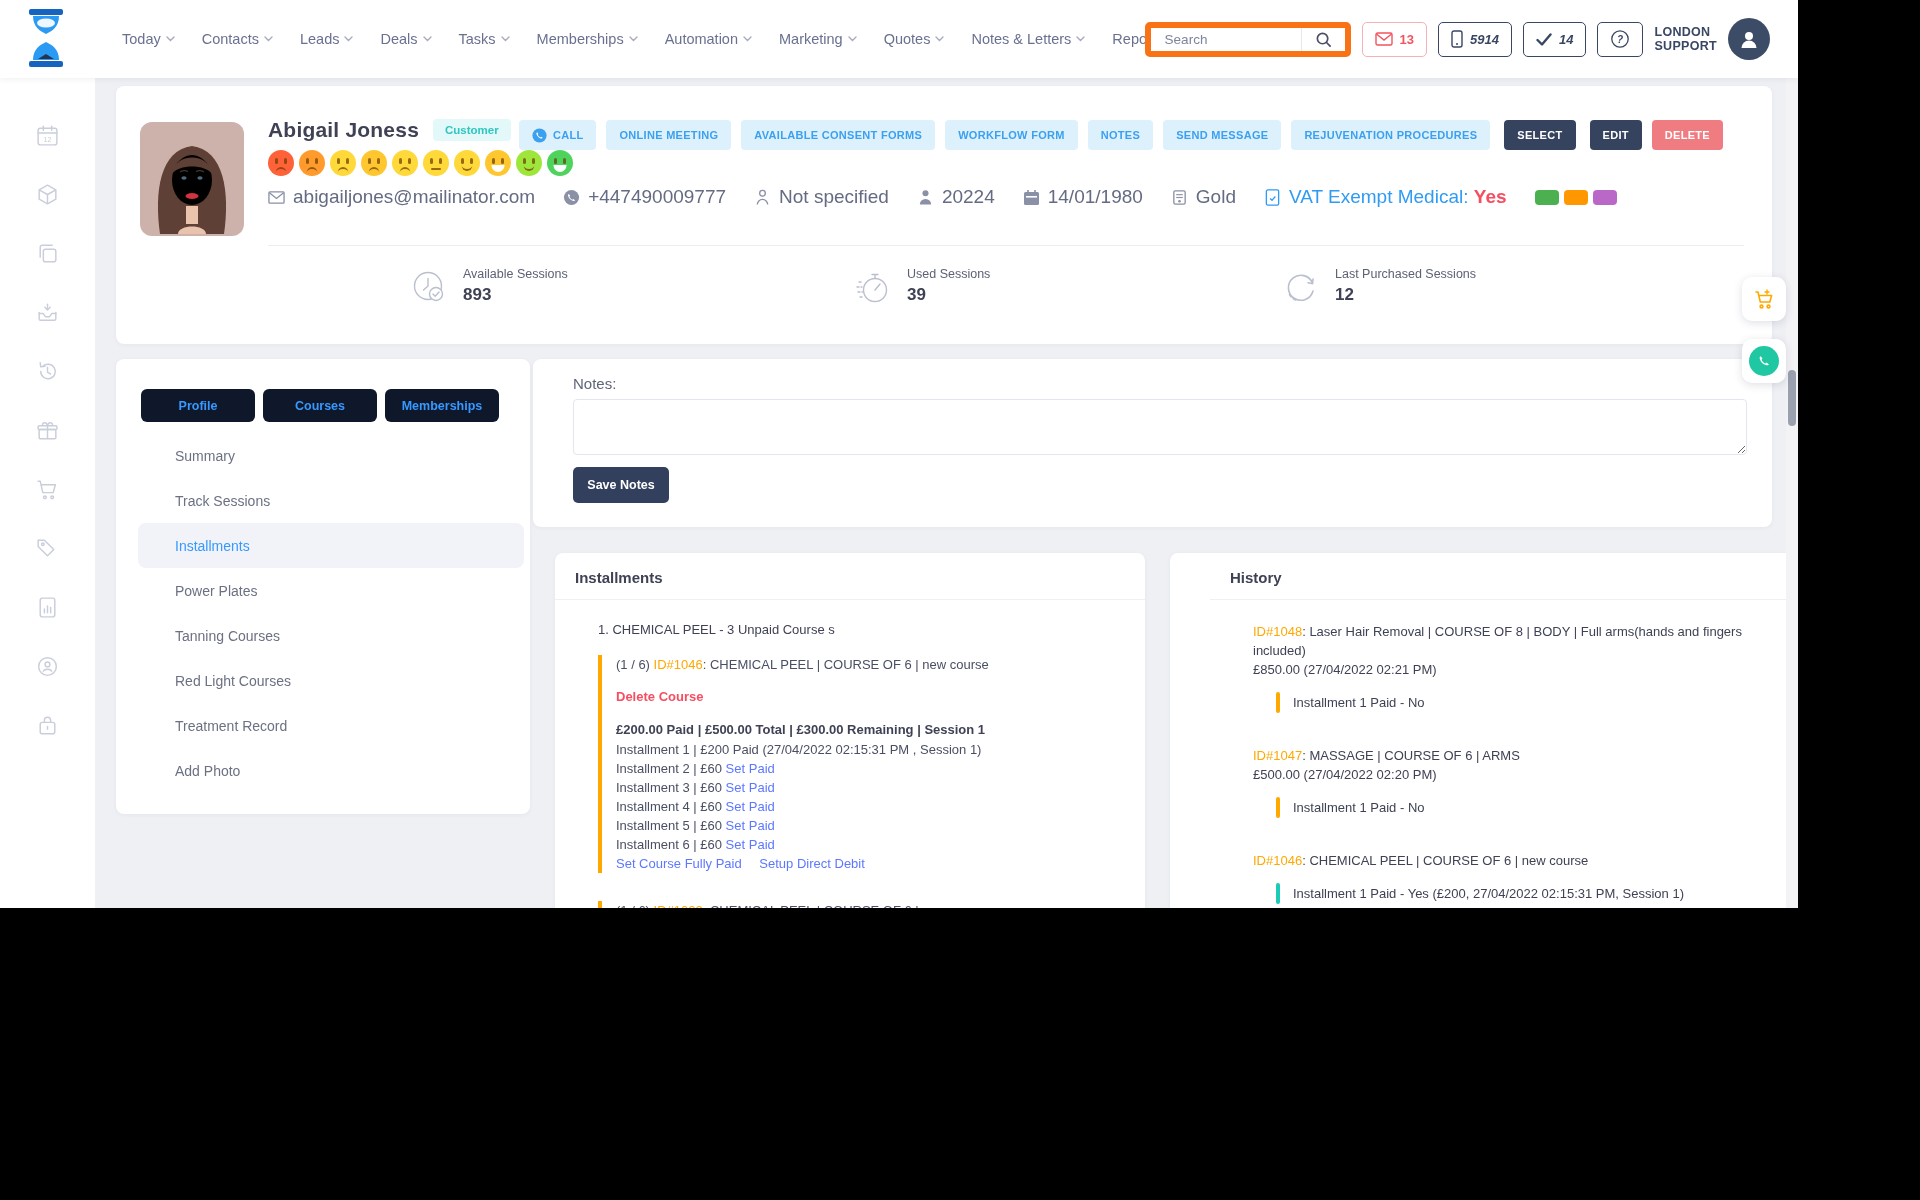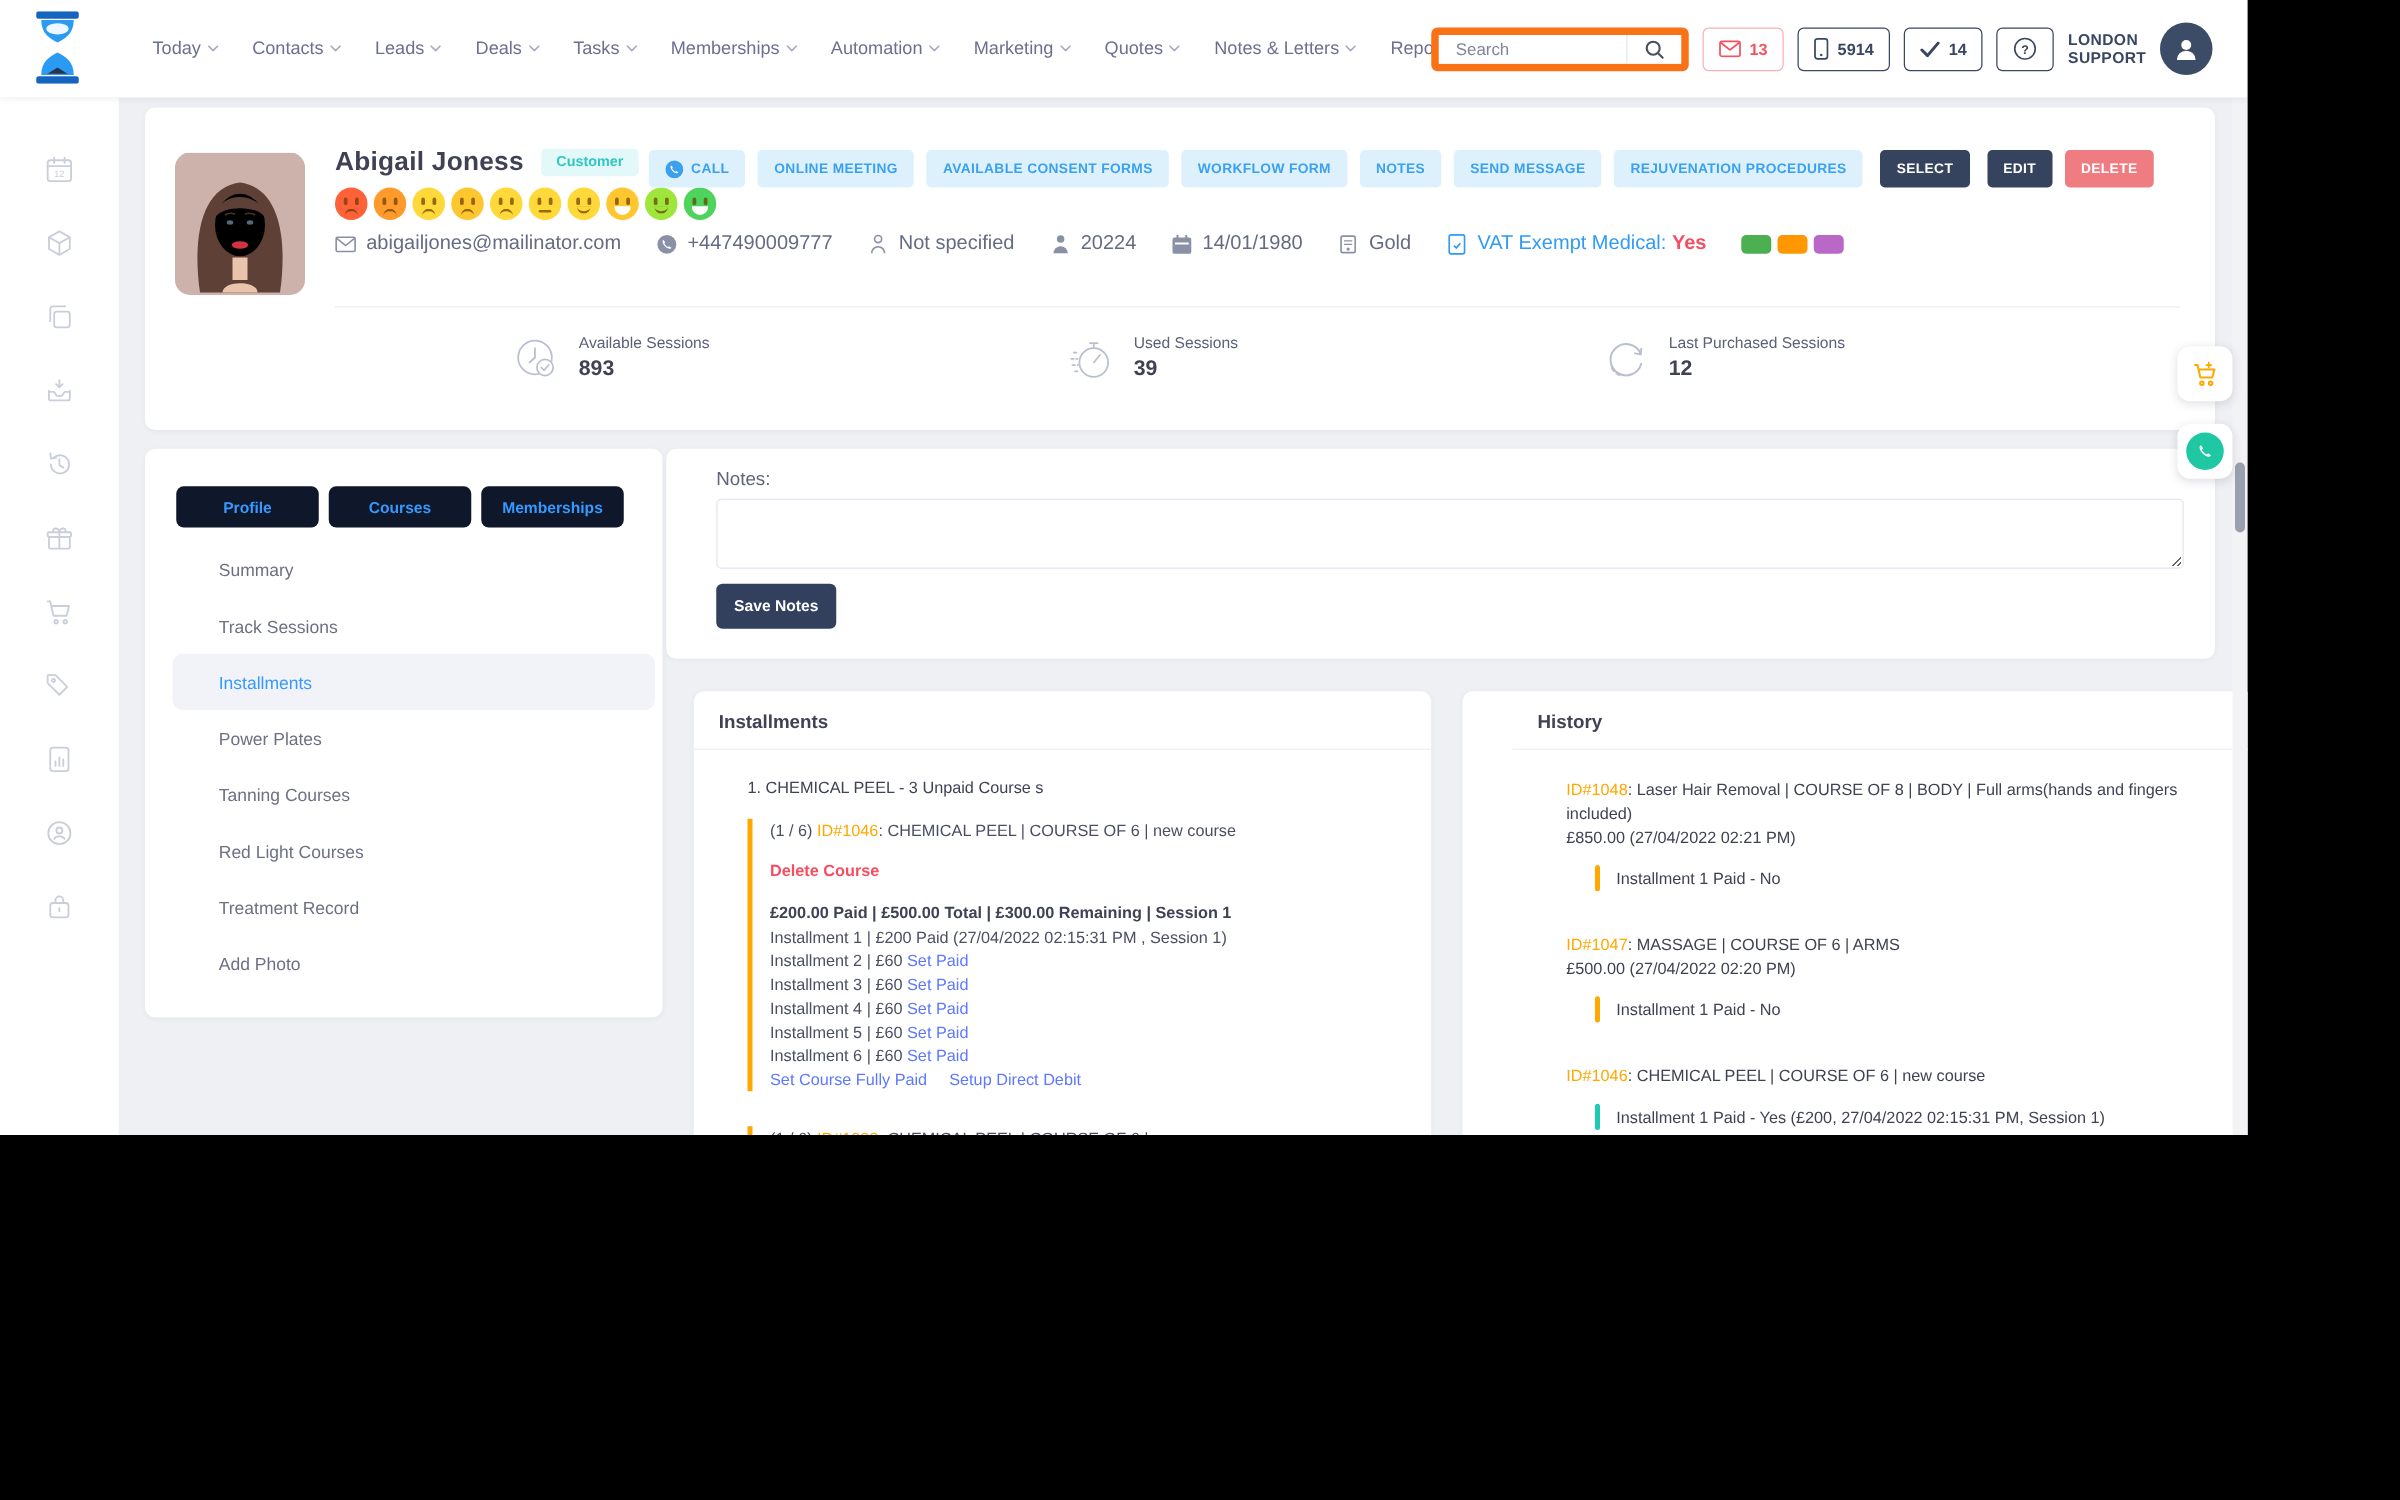--- a/index.html
+++ b/index.html
@@ -12,21 +12,21 @@
   .nav { display:flex; align-items:center; gap:27px; margin-left:122px; }
   .nav-item { display:flex; align-items:center; gap:5px; font-size:14.5px; color:#6a7090; cursor:pointer; white-space:nowrap; }
   .chev { width:9px; height:6px; }
   .top-right { position:absolute; right:28px; top:0; height:78px; display:flex; align-items:center; gap:11px; }
   .search-wrap { display:flex; align-items:stretch; height:35px; border:6px solid #f97316; border-radius:5px; overflow:hidden; background:#fff; }
   .search-input { border:none; outline:none; width:150px; padding:0 14px; font-size:13.5px; color:#5a5f73; font-family:inherit; }
   .search-input::placeholder { color:#7b descendant; color:#7e849b; }
   .search-btn { width:44px; display:flex; align-items:center; justify-content:center; border-left:1px solid #e6e8f0; background:#fff; cursor:pointer; }
   .badge-box { display:inline-flex; align-items:center; gap:7px; height:35px; padding:0 12px; border-radius:5px; font-size:13px; font-weight:bold; background:#fff; cursor:pointer; }
   .badge-mail { border:1.5px solid #f6b1b7; color:#f2545f; }
-  .badge-navy { border:1.5px solid #3a4763; color:#3a4763; }
+  .badge-navy { border:1.5px solid #3a4763; color:#3a4763;font-style:italic; }
   .support-label { font-size:12.5px; font-weight:bold; color:#3a4763; line-height:14px; text-align:left; letter-spacing:.3px; }
   .avatar { width:42px; height:42px; border-radius:50%; background:#3d4c66; display:flex; align-items:center; justify-content:center; cursor:pointer; }
 
   
   .rail { position:absolute; left:0; top:78px; width:95px; height:830px; background:#fff; display:flex; flex-direction:column; align-items:center; padding-top:45px; gap:34px; }
   .rail svg { width:25px; height:25px; cursor:pointer; }
 
   
   .card { background:#fff; border-radius:8px; box-shadow:0 1px 4px rgba(40,50,80,.05); position:absolute; }
   .header-card { left:116px; top:86px; width:1656px; height:258px; }
@@ -36,21 +36,21 @@
   .type-badge { font-size:11.5px; font-weight:bold; color:#2fc7c1; background:#e3f8f8; padding:5px 12px; border-radius:4px; }
   .smileys { position:absolute; left:152px; top:64px; display:flex; gap:5px; }
   .face { position:relative; width:26px; height:26px; border-radius:50%; cursor:pointer; }
   .face::before,.face::after { content:""; position:absolute; top:8px; width:3px; height:5.5px; border-radius:2px; background:rgba(105,60,0,.7); }
   .face::before { left:7px; } .face::after { right:7px; }
   .mouth { position:absolute; left:50%; transform:translateX(-50%); }
   .m-frown .mouth { bottom:3px; width:11px; height:6px; border:2px solid rgba(105,60,0,.7); border-bottom:none; border-left:none; border-right:none; border-radius:50% 50% 0 0 / 100% 100% 0 0; }
   .m-neutral .mouth { bottom:6px; width:10px; height:2px; border-radius:2px; background:rgba(105,60,0,.7); }
   .m-smile .mouth { bottom:5px; width:11px; height:6px; border:2px solid rgba(105,60,0,.7); border-top:none; border-left:none; border-right:none; border-radius:0 0 50% 50% / 0 0 100% 100%; }
   .m-grin .mouth { bottom:4px; width:13px; height:7px; background:#fff; border-radius:0 0 13px 13px; }
-  .contact-row { position:absolute; left:152px; top:100px; display:flex; align-items:center; gap:28px; font-size:16px; color:#646b82; }
+  .contact-row { position:absolute; left:152px; top:100px; display:flex; align-items:center; gap:28px; font-size:19px; color:#646b82; }
   .c-item { display:flex; align-items:center; gap:8px; white-space:nowrap; }
   .c-item svg { width:17px; height:17px; }
   .vat { color:#2f9bf4; } .vat b { color:#f64e60; font-weight:bold; }
   .chips { display:flex; gap:5px; }
   .chip { width:24px; height:15px; border-radius:4px; }
   .actions { position:absolute; right:49px; top:34px; display:flex; align-items:center; gap:10px; }
   .btn { height:30px; display:inline-flex; align-items:center; gap:6px; padding:0 13px; border-radius:4px; font-size:11px; font-weight:bold; letter-spacing:.3px; cursor:pointer; white-space:nowrap; border:none; font-family:inherit; }
   .btn-light { background:#ddf1fd; color:#3ba0ee; }
   .btn-dark { background:#36435e; color:#fff; margin-left:4px; }
   .btn-danger { background:#ee7c81; color:#fff; }

